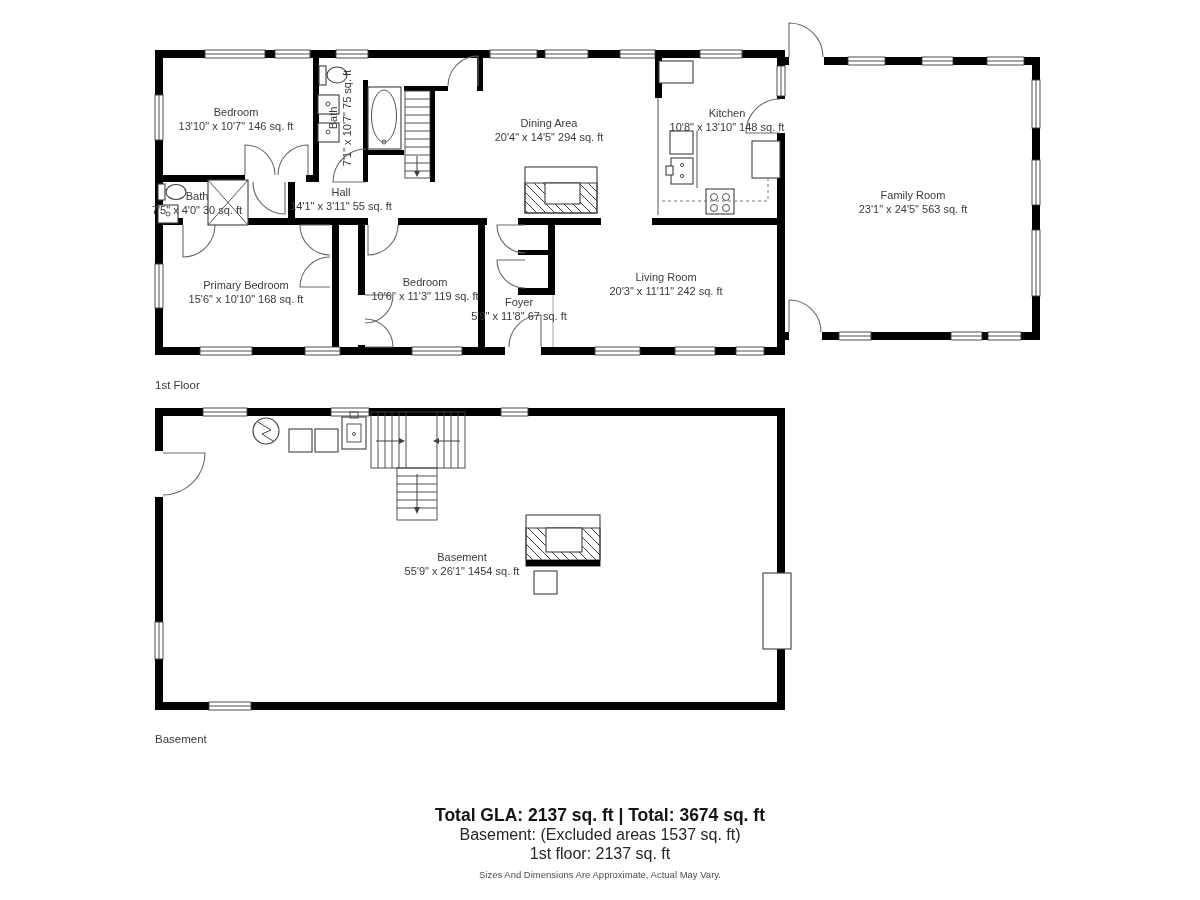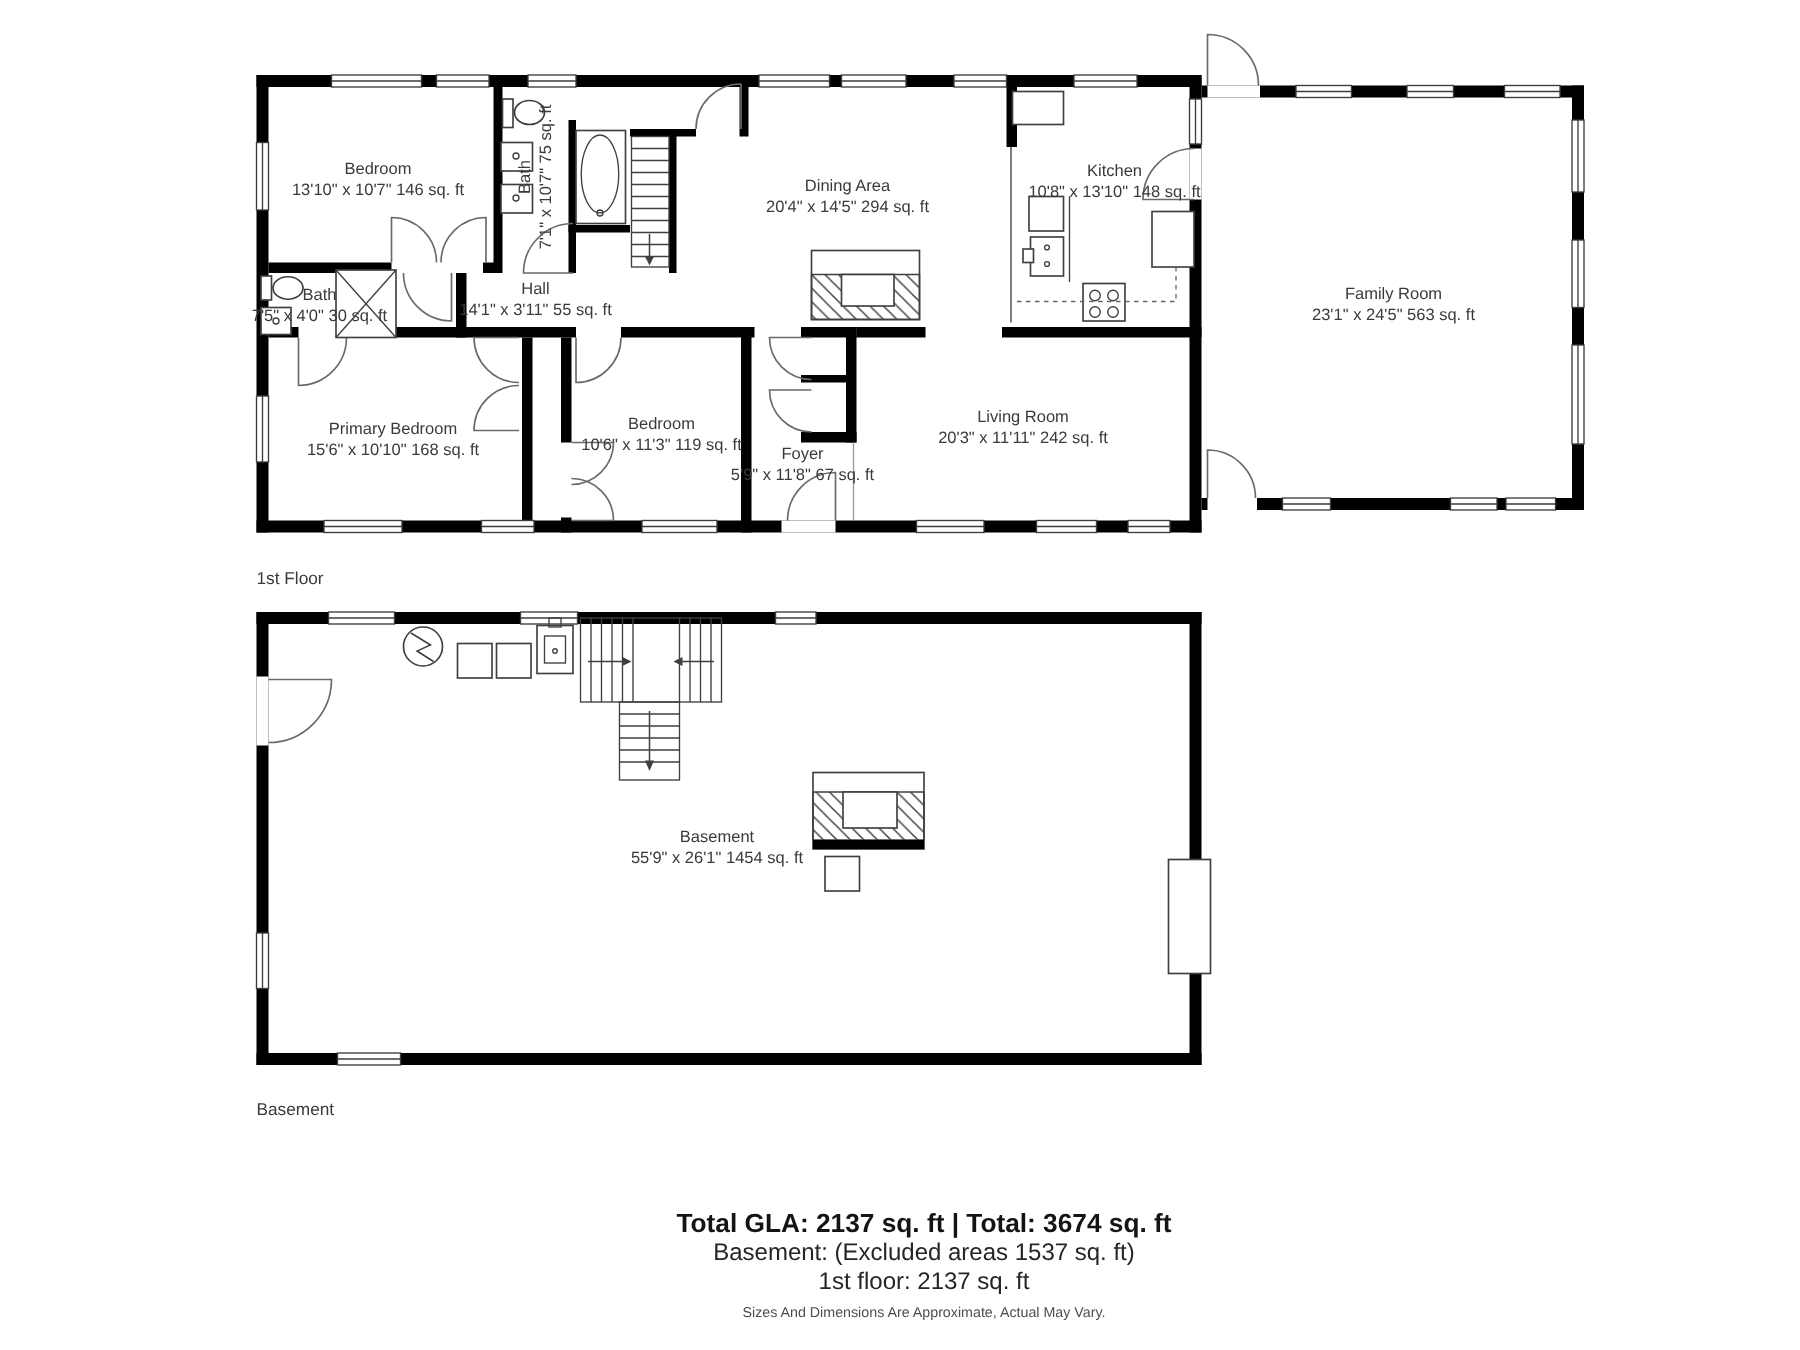--- a/index.html
+++ b/index.html
@@ -1,16 +1,16 @@
 <!DOCTYPE html>
 <html><head>
 <meta charset="utf-8">
 <style>
   html,body{margin:0;padding:0;background:#fff;}
-  .page{width:1088px;height:900px;position:relative;background:#ffffff;overflow:hidden;margin-left:16px;}
+  .page{width:1088px;height:900px;position:relative;background:#ffffff;overflow:hidden;}
   svg{display:block;}
   .wall{fill:#000;}
   .gap{fill:#fff;}
   .win-rect{fill:#fff;stroke:#3c3c3c;stroke-width:0.9;}
   .win-line{stroke:#3c3c3c;stroke-width:0.9;}
   .door{fill:none;stroke:#6a6a6a;stroke-width:1.1;}
   .fix{fill:#fff;stroke:#3f3f3f;stroke-width:1.1;}
   .fix-thin{fill:none;stroke:#3f3f3f;stroke-width:0.9;}
   .hatch{fill:url(#diag);stroke:#3f3f3f;stroke-width:1;}
   .arrow{stroke:#3f3f3f;stroke-width:1;fill:none;}

